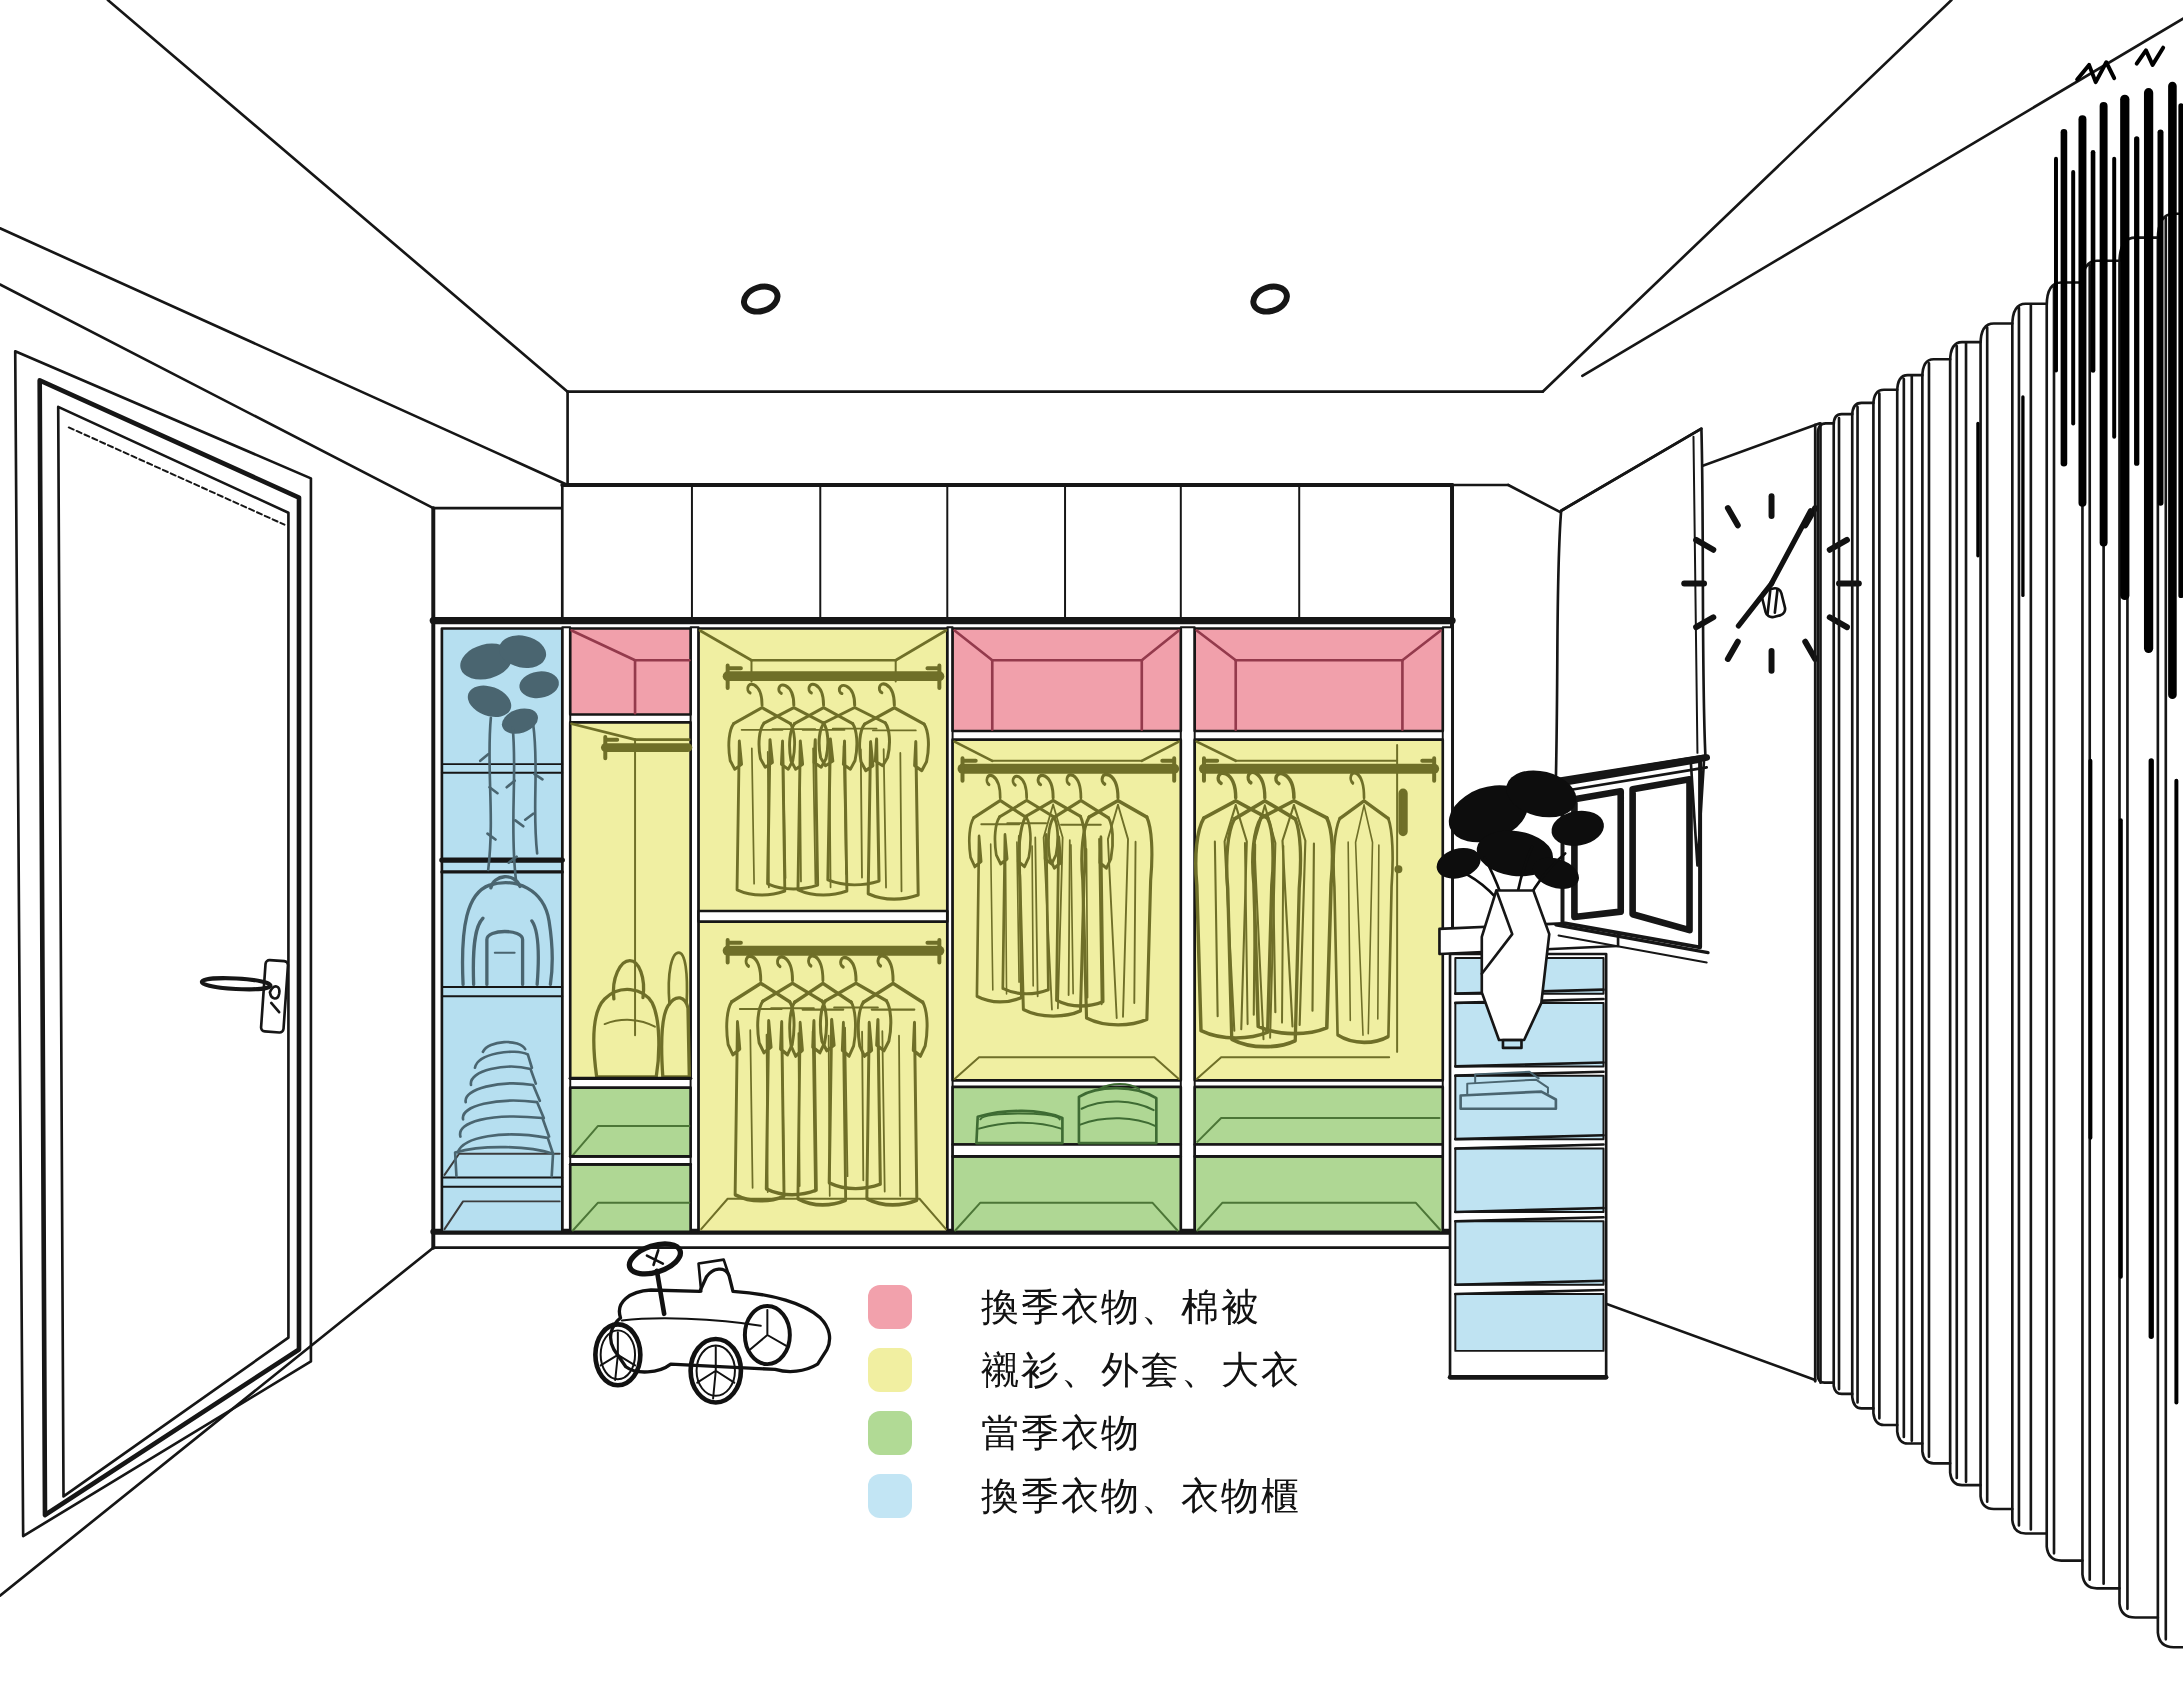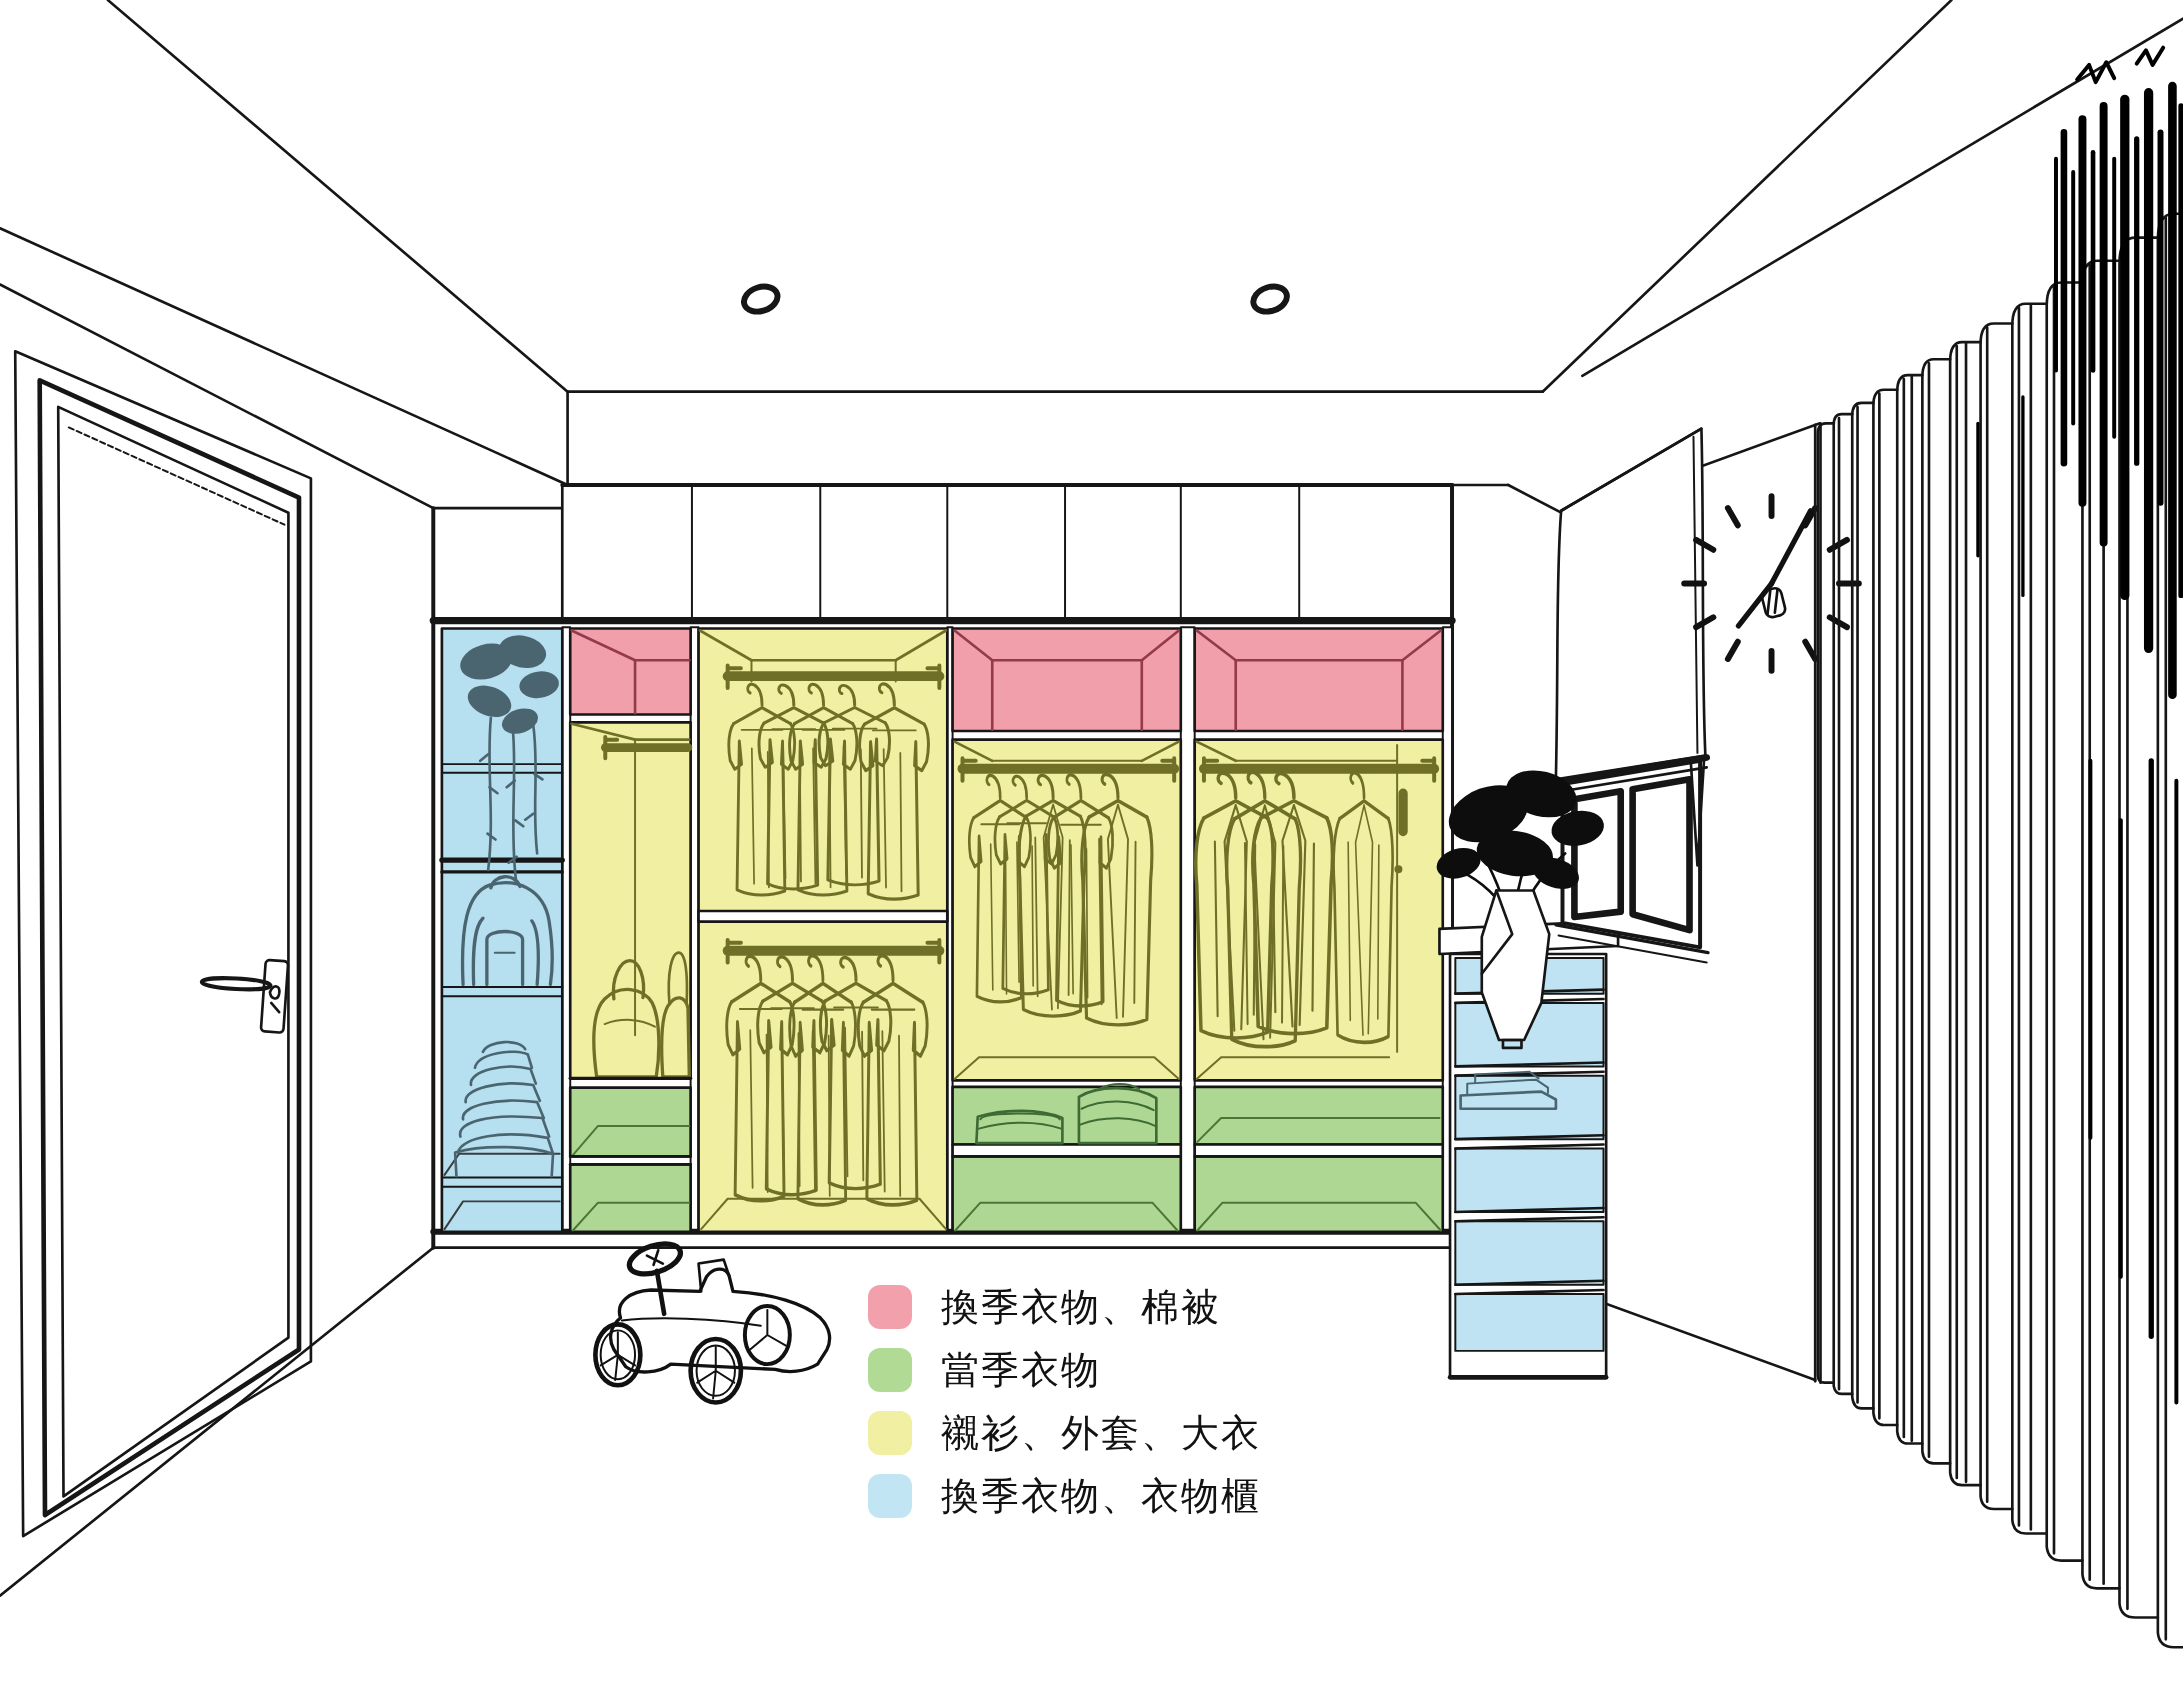--- a/index.html
+++ b/index.html
@@ -3,21 +3,21 @@
 <meta charset="utf-8">
 <style>
   html,body{margin:0;padding:0;background:#ffffff;}
   .stage{position:relative;width:2183px;height:1687px;background:#ffffff;overflow:hidden;
          font-family:"Liberation Sans", sans-serif;}
   .scene{position:absolute;left:0;top:0;width:2183px;height:1687px;}
   .legend{position:absolute;left:868px;top:1285px;display:flex;flex-direction:column;gap:19px;}
   .legend-row{display:flex;align-items:center;gap:29px;}
   .swatch{width:44px;height:44px;border-radius:12px;flex:0 0 auto;}
   .sw0{background:#F2A1AC;} .sw1{background:#F1EFA1;} .sw2{background:#B1DA95;} .sw3{background:#C2E5F4;}
-  .legend-label{font-size:38px;line-height:44px;color:#121212;letter-spacing:2px;white-space:nowrap;}
+  .legend-label{font-size:38px;line-height:44px;color:#121212;letter-spacing:2px;white-space:nowrap;margin-left:40px;}
 </style>
 </head>
 <body>
 
 <div class="stage">
 
 <svg class="scene" viewBox="0 0 3300 2550" fill="none" stroke="#161616" stroke-width="4" stroke-linecap="round" stroke-linejoin="round">
 
   <g>
     <line x1="163" y1="0" x2="858" y2="592"></line>
@@ -441,26 +441,26 @@
     </g>
   </defs>
 </svg>
 
 <div class="legend">
   <div class="legend-row">
     <span class="swatch sw0"></span>
     <span class="legend-label">換季衣物、棉被</span>
   </div>
   <div class="legend-row">
+    <span class="swatch sw1"></span>
+    <span class="legend-label">襯衫、外套、大衣</span>
+  </div>
+  <div class="legend-row">
     <span class="swatch sw2"></span>
     <span class="legend-label">當季衣物</span>
-  </div>
-  <div class="legend-row">
-    <span class="swatch sw1"></span>
-    <span class="legend-label">襯衫、外套、大衣</span>
   </div>
   <div class="legend-row">
     <span class="swatch sw3"></span>
     <span class="legend-label">換季衣物、衣物櫃</span>
   </div>
 </div>
 
 </div>
 
 

